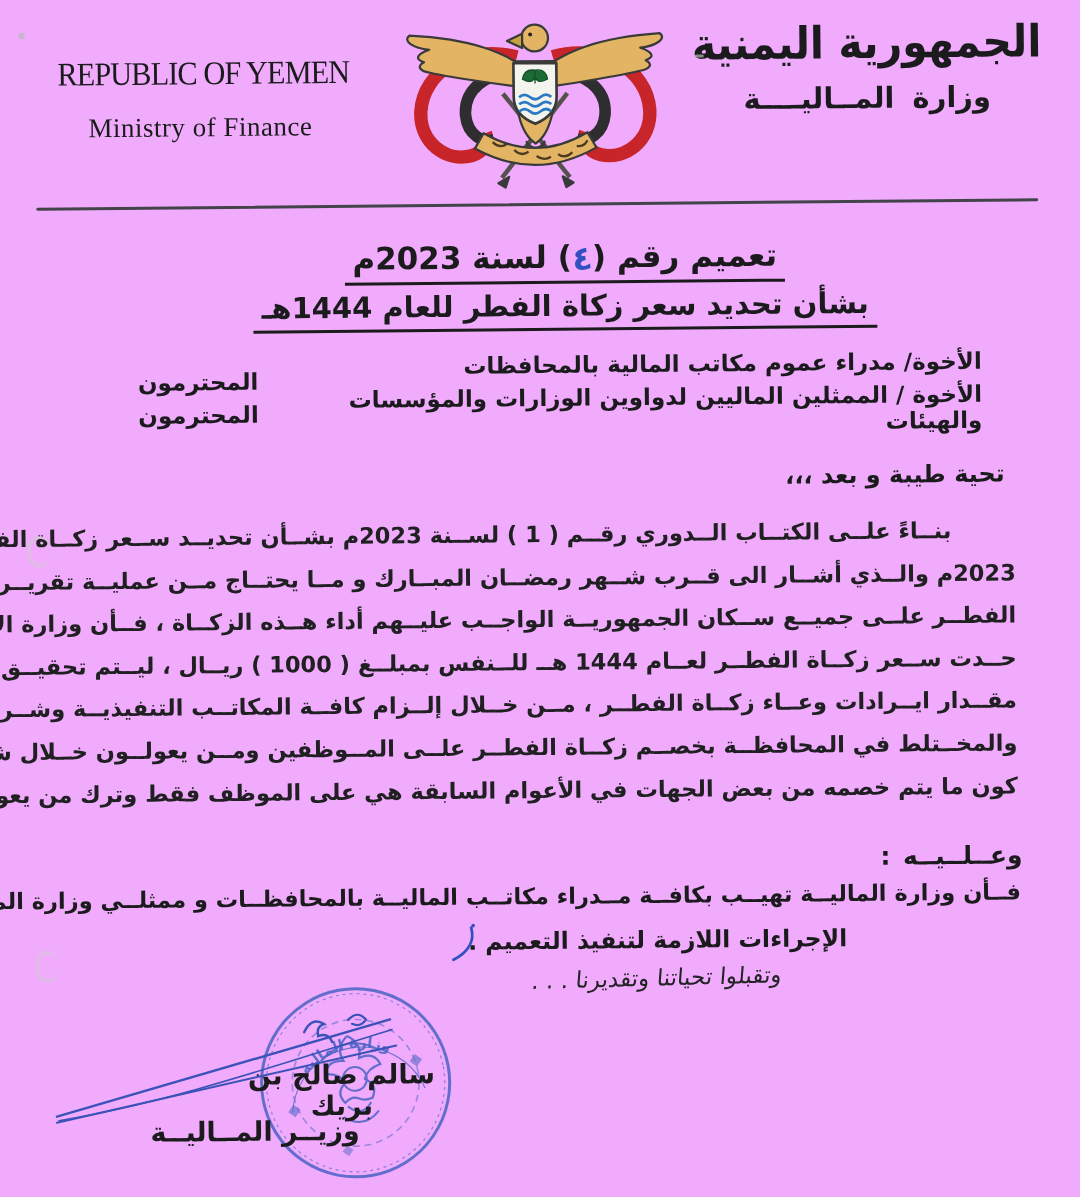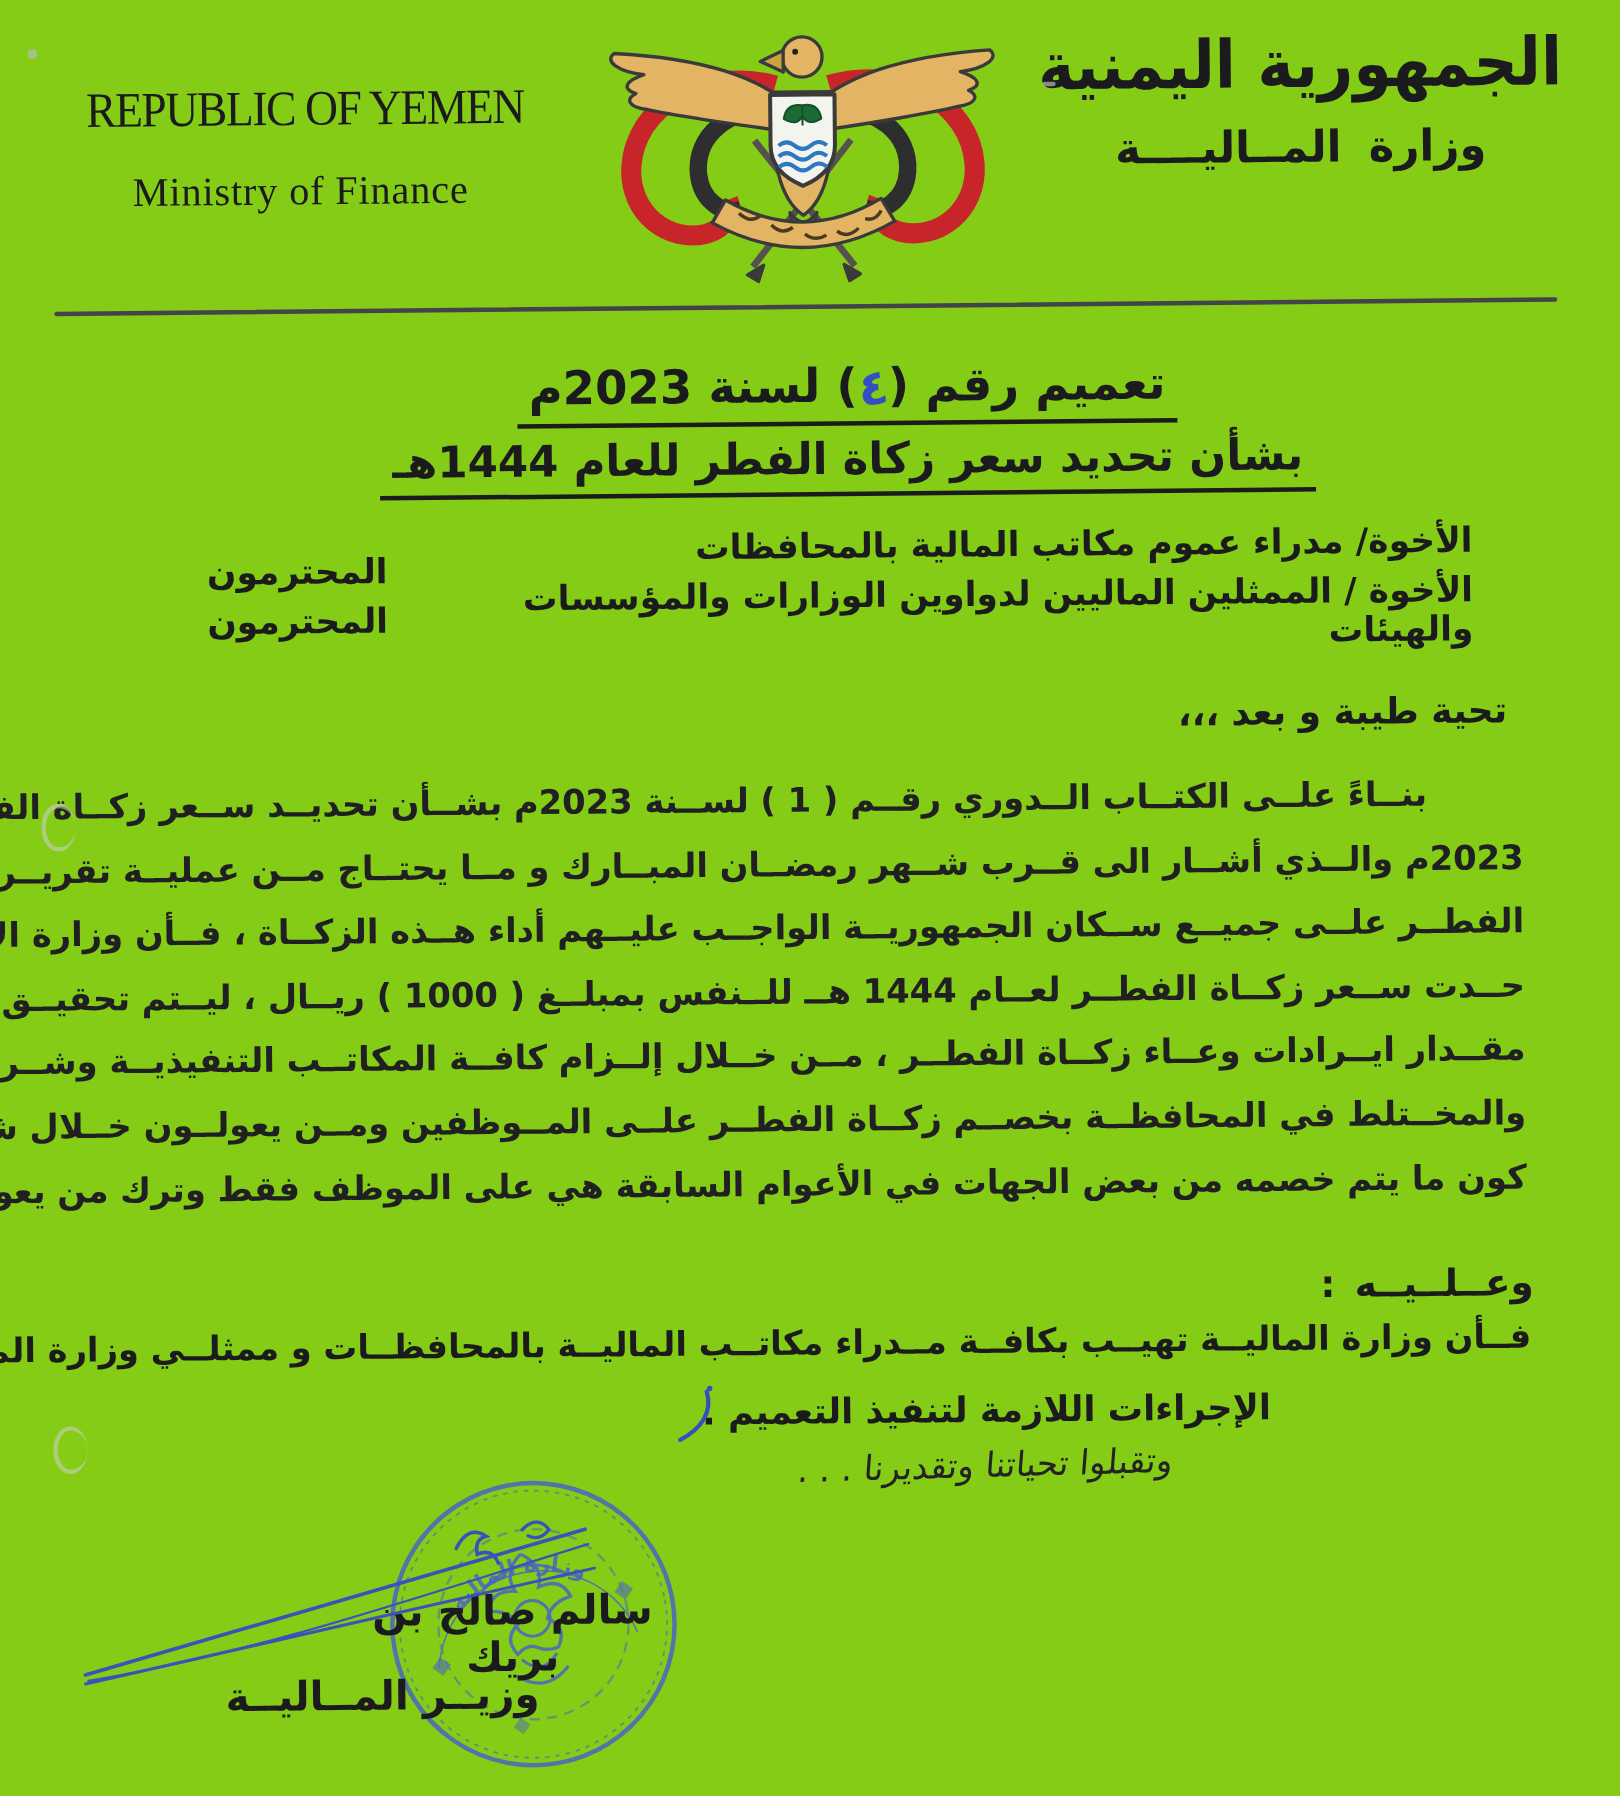--- a/index.html
+++ b/index.html
@@ -1,18 +1,18 @@
 <!DOCTYPE html>
 <html lang="ar"><head>
 <meta charset="utf-8">
 <style>
   html,body{margin:0;padding:0;background:#e9e9e9;}
   .page{
     position:relative;width:1080px;height:1197px;margin:0 auto;
-    background:#84cc16;overflow:hidden;
+    background:#f0abfc;overflow:hidden;
     font-family:"DejaVu Sans",sans-serif;color:#1b1b1d;
   }
   .tilt{position:absolute;inset:0;transform:rotate(-0.55deg);transform-origin:540px 600px;}
   .abs{position:absolute;}
 
   
   .en-head{left:50px;top:52px;width:310px;text-align:center;font-family:"Liberation Serif","DejaVu Serif",serif;}
   .en-head .l1{font-size:33px;letter-spacing:-1px;transform:scaleX(.92);transform-origin:center;white-space:nowrap;}
   .en-head .l2{font-size:27px;margin-top:20px;letter-spacing:.5px;}
   .ar-head{right:18px;top:22px;width:380px;text-align:center;direction:rtl;font-weight:bold;}

